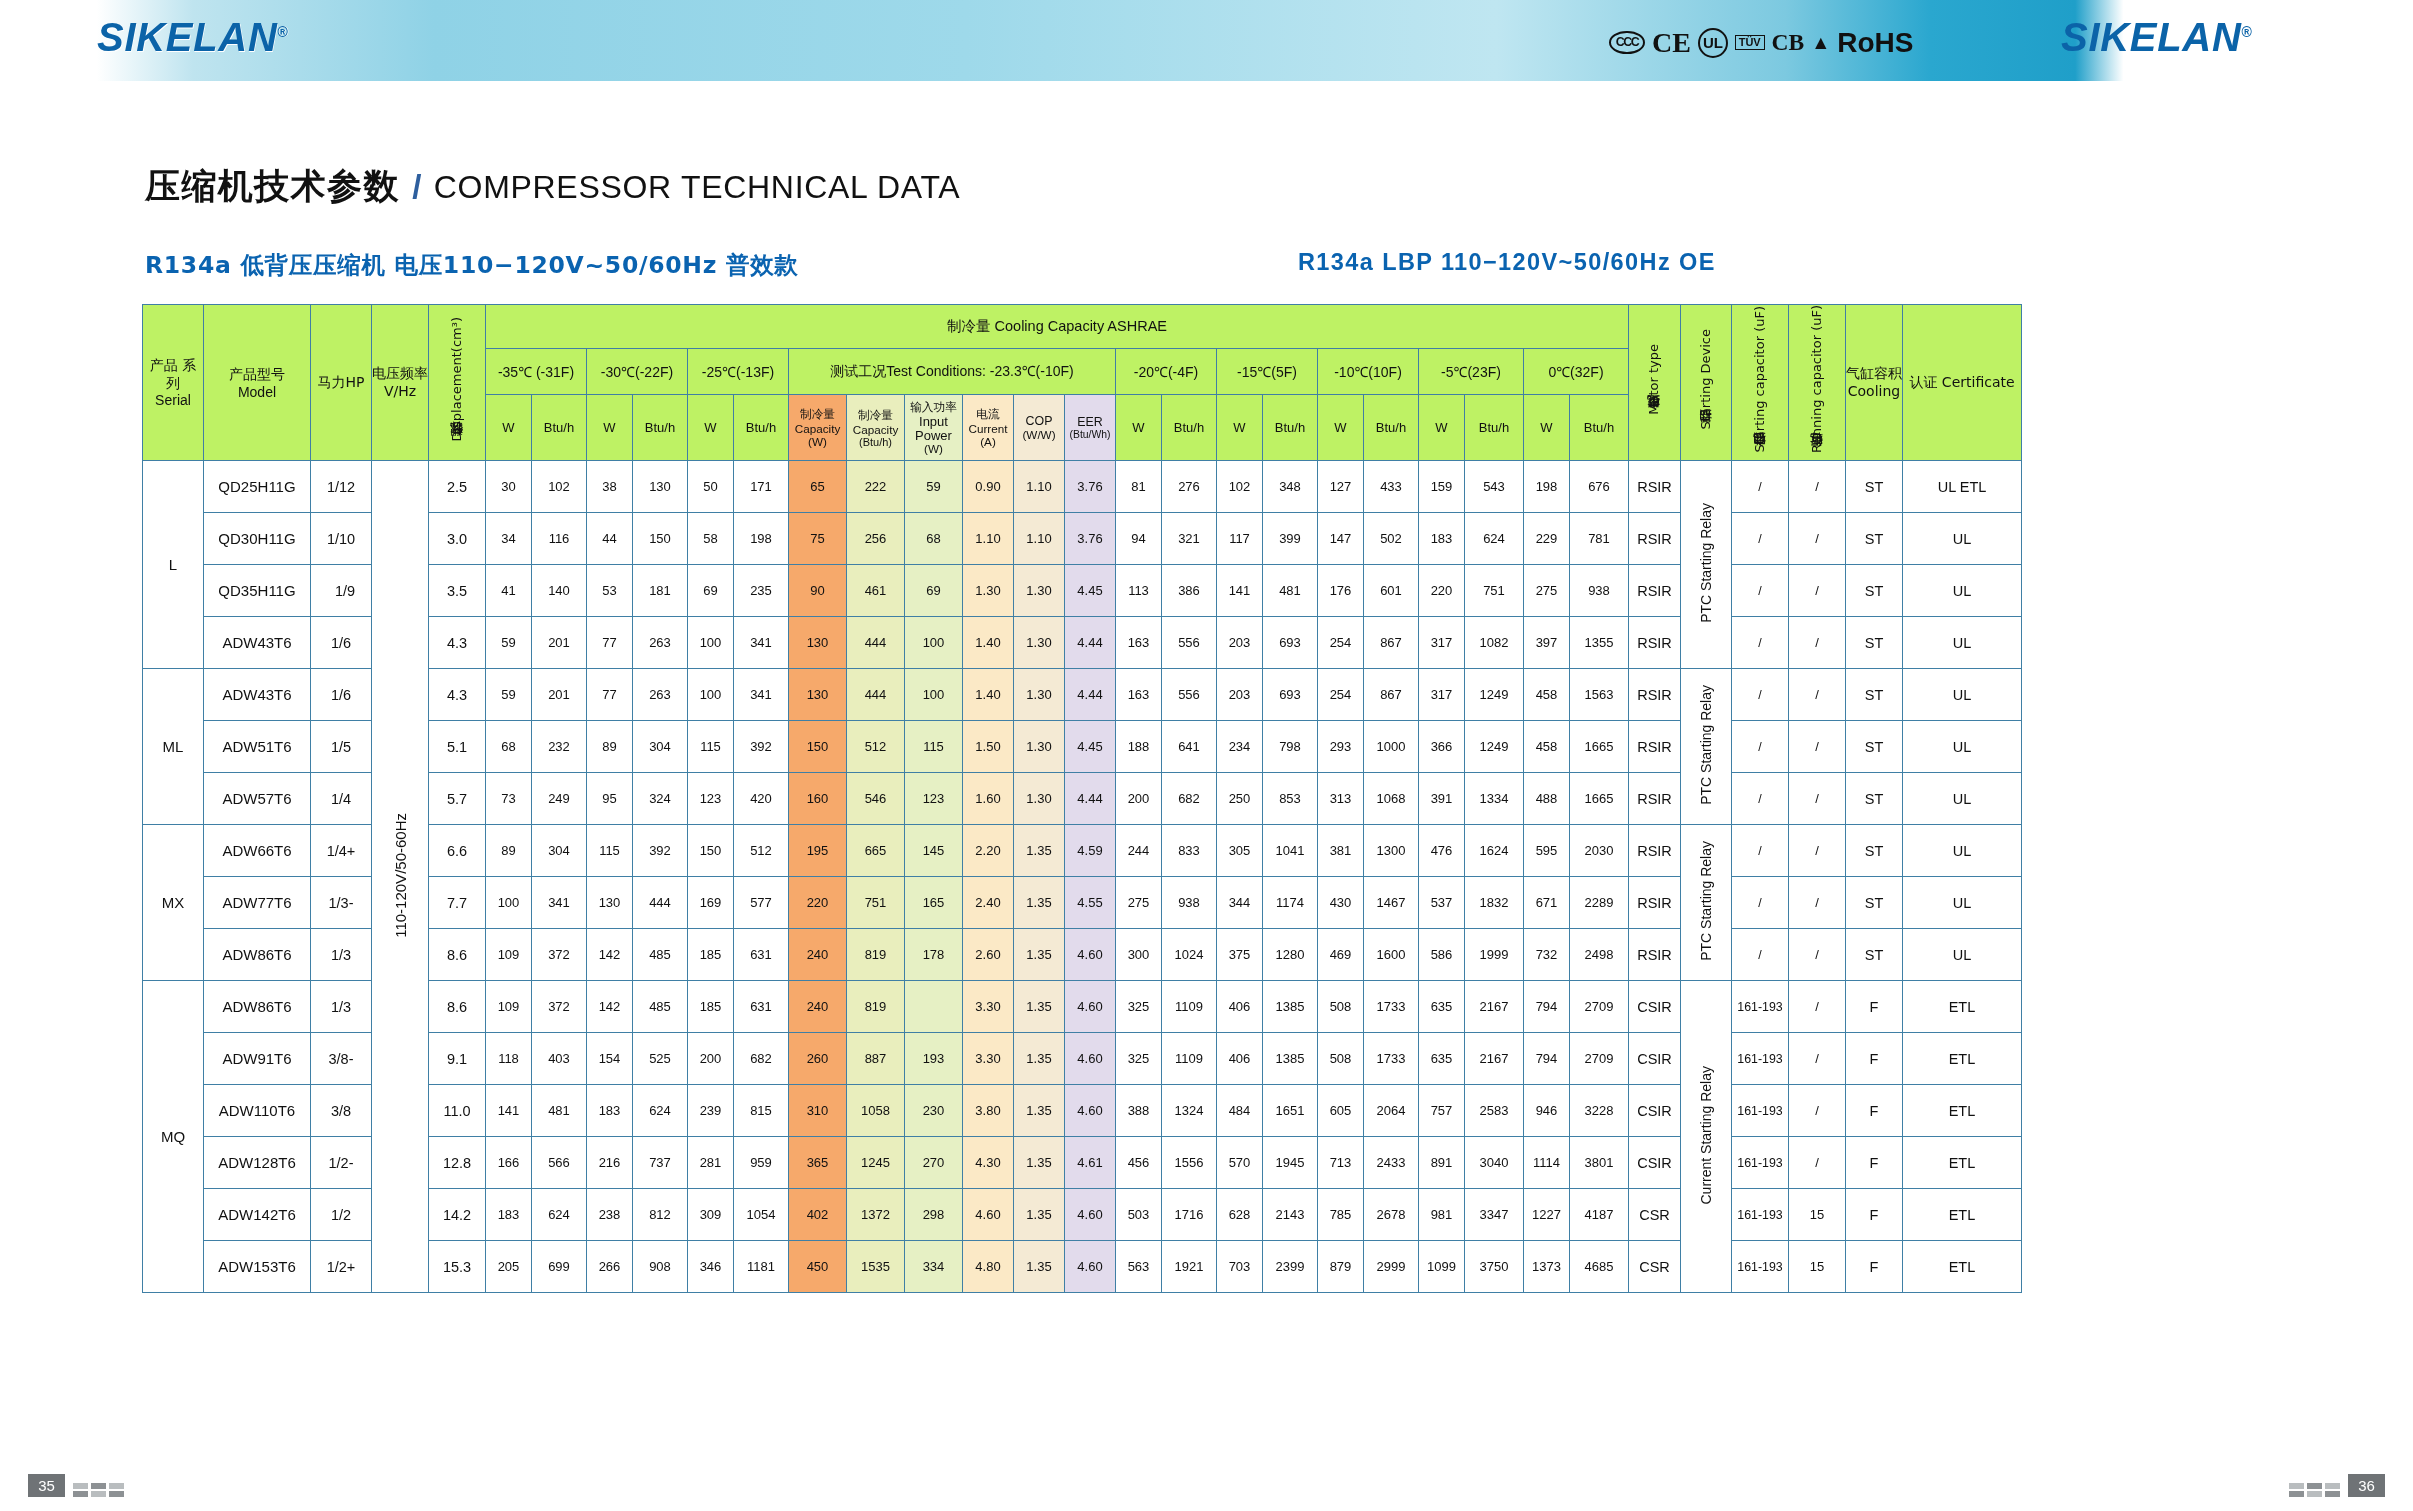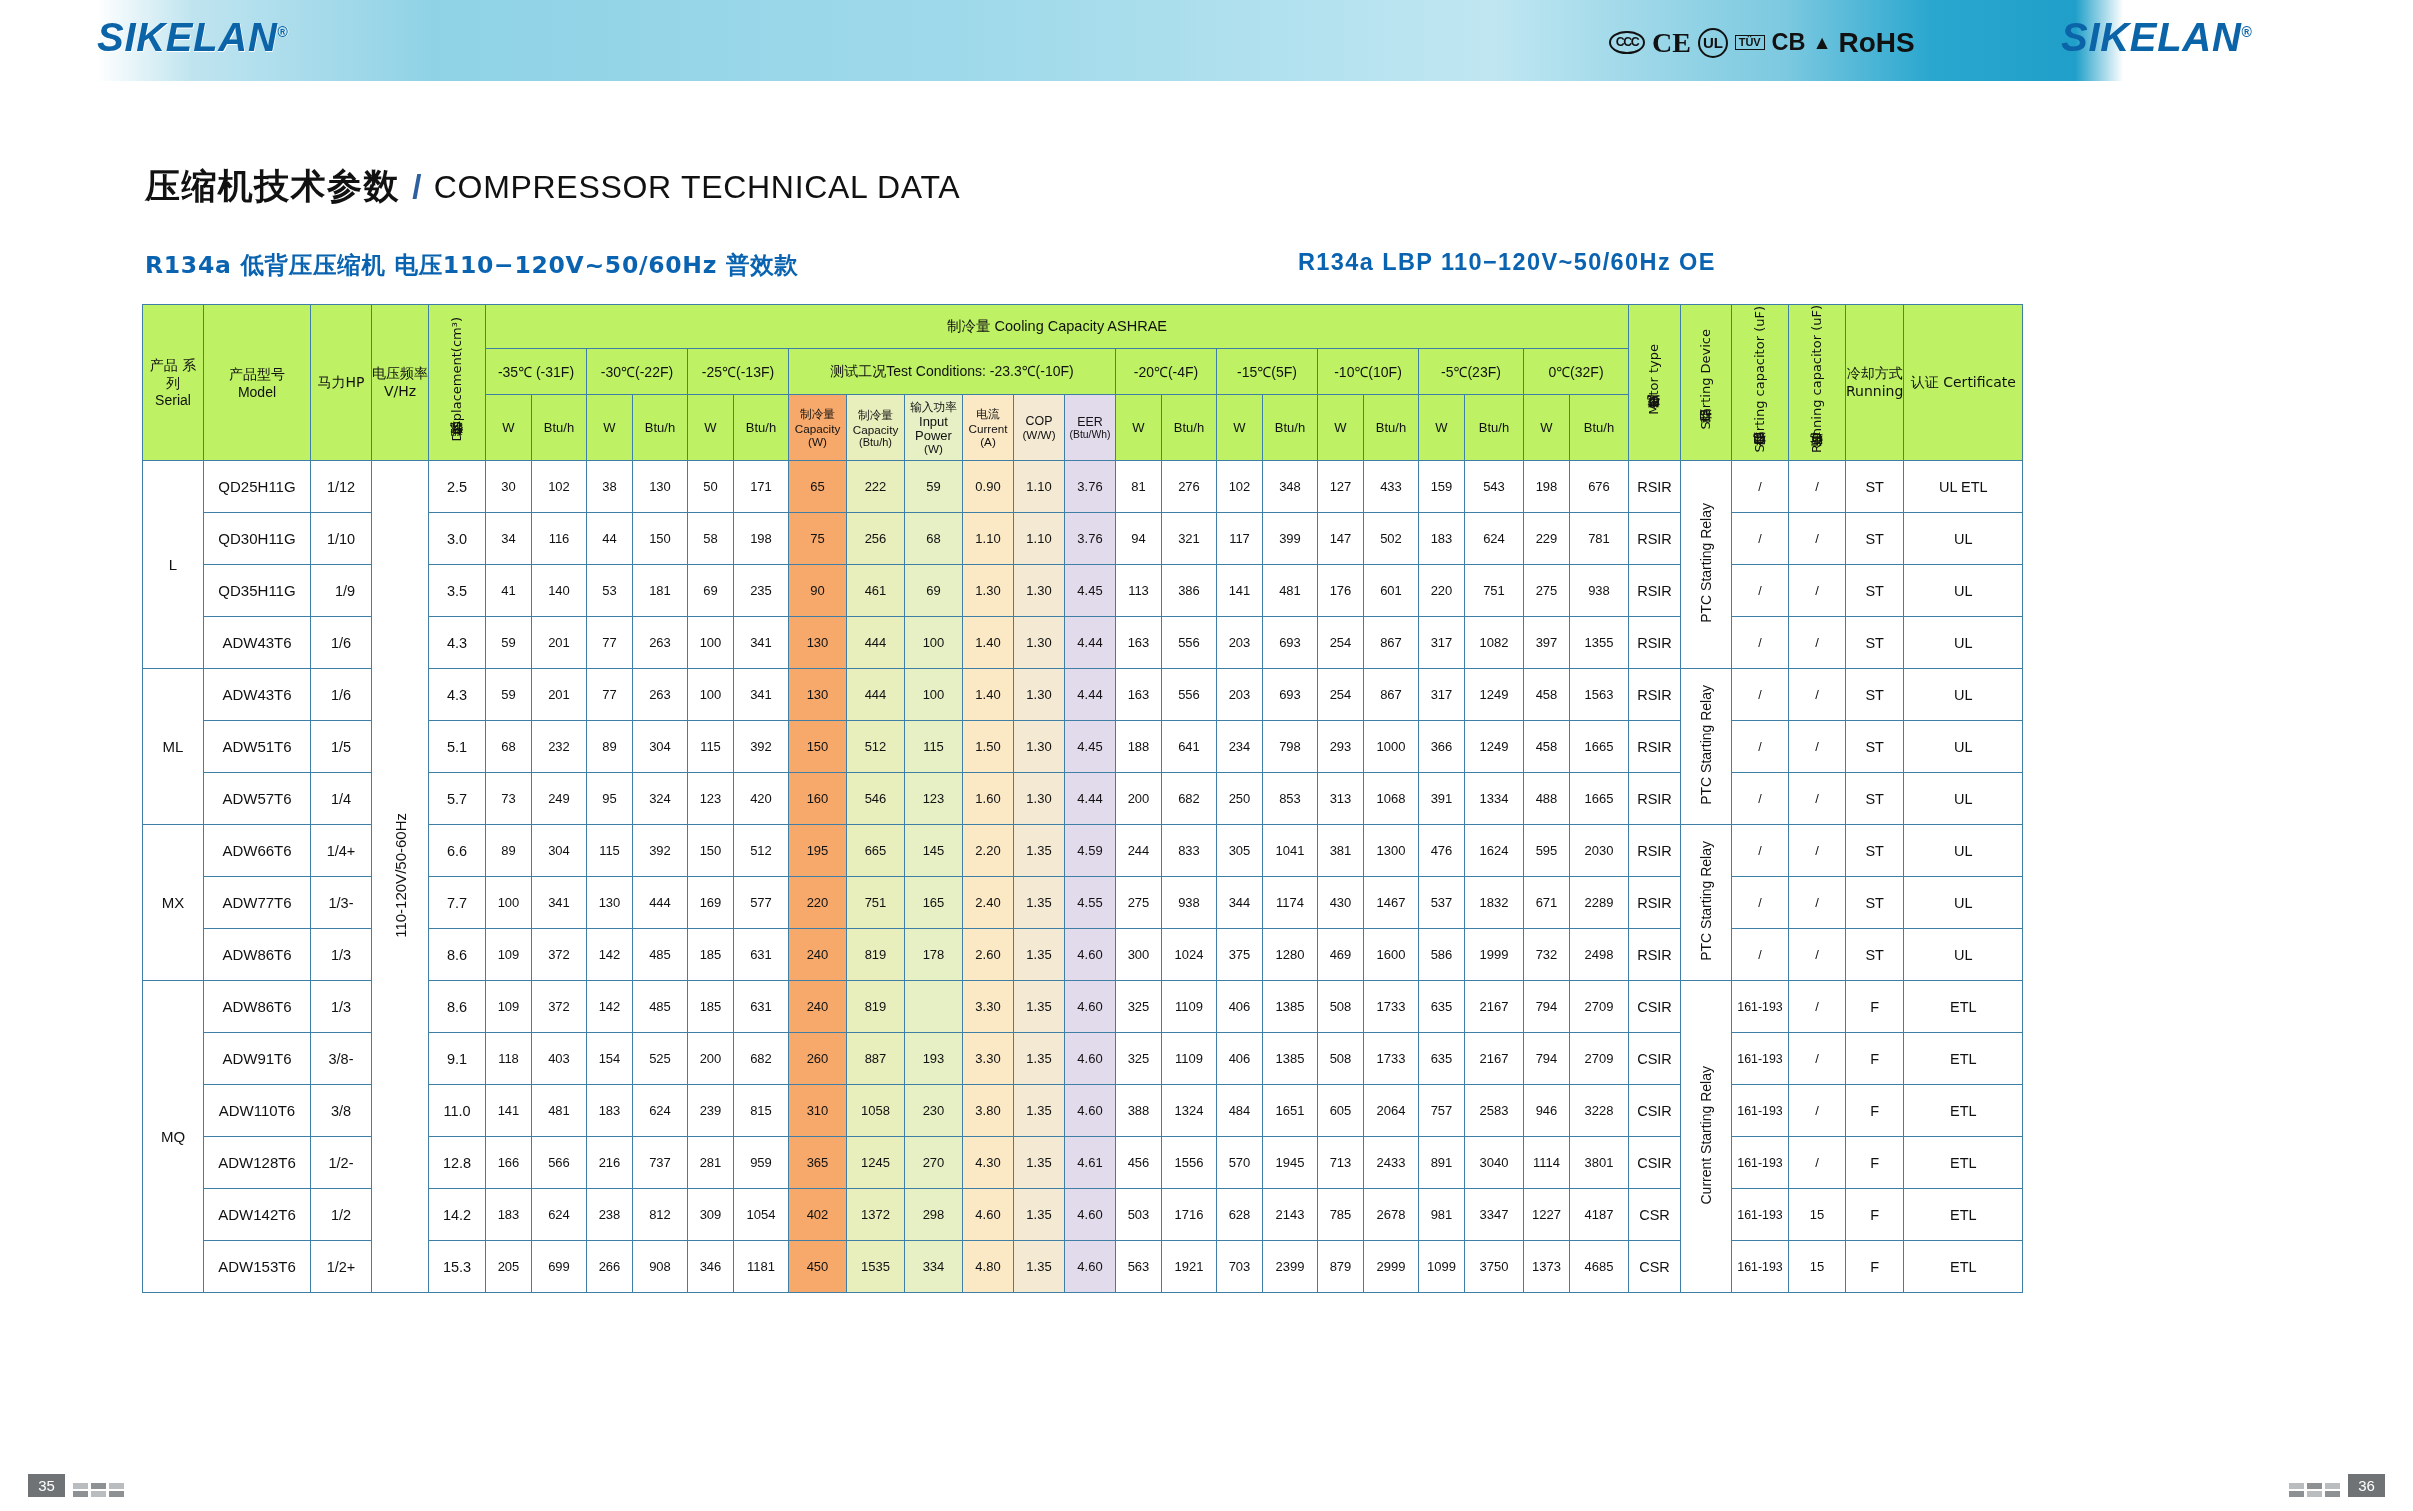--- a/index.html
+++ b/index.html
@@ -39,21 +39,21 @@
   .certs {
     position:absolute; left:1609px; top:21px; width:373px; height:43px;
     display:flex; align-items:center; gap:7px;
     font-size:23.5px; font-weight:bold; color:#111;
   }
   .cert-item { display:inline-flex; align-items:center; justify-content:center; line-height:1; }
   .cert-ccc { border:2.1px solid #111; border-radius:50%; width:36px; height:23.5px; font-size:12.4px; letter-spacing:-1.4px;}
   .cert-ce { font-size:28px; font-family:"Liberation Serif", serif; }
   .cert-ul { border:2.1px solid #111; border-radius:50%; width:30px; height:30px; font-size:15px; }
   .cert-tuv { border:1.4px solid #111; padding:0.7px 2.8px; font-size:11px; }
-  .cert-cb { font-size:23.5px; }
+  .cert-cb { font-size:23.5px;font-family:Liberation Serif, serif; }
   .cert-tri { font-size:19.3px; }
   .cert-rohs { font-size:28px; font-weight:bold; }
 
   
   .title-row {
     position:absolute; left:145px; top:163px;
     font-size:35px; font-weight:bold; color:#111;
     display:flex; align-items:baseline; gap:12.4px;
   }
   .title-cn { font-family:"DejaVu Sans", sans-serif; font-weight:bold; letter-spacing:1.4px;}
@@ -212,21 +212,21 @@
         <div style="font-size:14px">Model</div>
       </th>
       <th rowspan="3"><span class="cn" style="font-size:14px">马力HP</span></th>
       <th rowspan="3"><span class="cn" style="font-size:14px;line-height:1.25;display:inline-block">电压频率 V/Hz</span></th>
       <th rowspan="3"><span class="vert">气缸容积 Displacement(cm³)</span></th>
       <th colspan="22" class="hdr-group">制冷量    Cooling  Capacity  ASHRAE</th>
       <th rowspan="3"><span class="vert">电机类型 Motor type</span></th>
       <th rowspan="3"><span class="vert">启动器 Starting Device</span></th>
       <th rowspan="3"><span class="vert">启动电容 Starting capacitor (uF)</span></th>
       <th rowspan="3"><span class="vert">运行电容 Running capacitor (uF)</span></th>
-      <th rowspan="3"><span class="cn" style="font-size:14px;line-height:1.25;display:inline-block">冷却方式 Running</span></th>
+      <th rowspan="3"><span class="cn" style="font-size:14px;line-height:1.25;display:inline-block">气缸容积 Cooling</span></th>
       <th rowspan="3"><span class="cn" style="font-size:14px;line-height:1.25;display:inline-block">认证 Certificate</span></th>
     </tr>
     <tr>
       <th colspan="2" class="hdr-sub">-35℃ (-31F)</th>
       <th colspan="2" class="hdr-sub">-30℃(-22F)</th>
       <th colspan="2" class="hdr-sub">-25℃(-13F)</th>
       <th colspan="6" class="hdr-sub">测试工况Test Conditions: -23.3℃(-10F)</th>
       <th colspan="2" class="hdr-sub">-20℃(-4F)</th>
       <th colspan="2" class="hdr-sub">-15℃(5F)</th>
       <th colspan="2" class="hdr-sub">-10℃(10F)</th>

